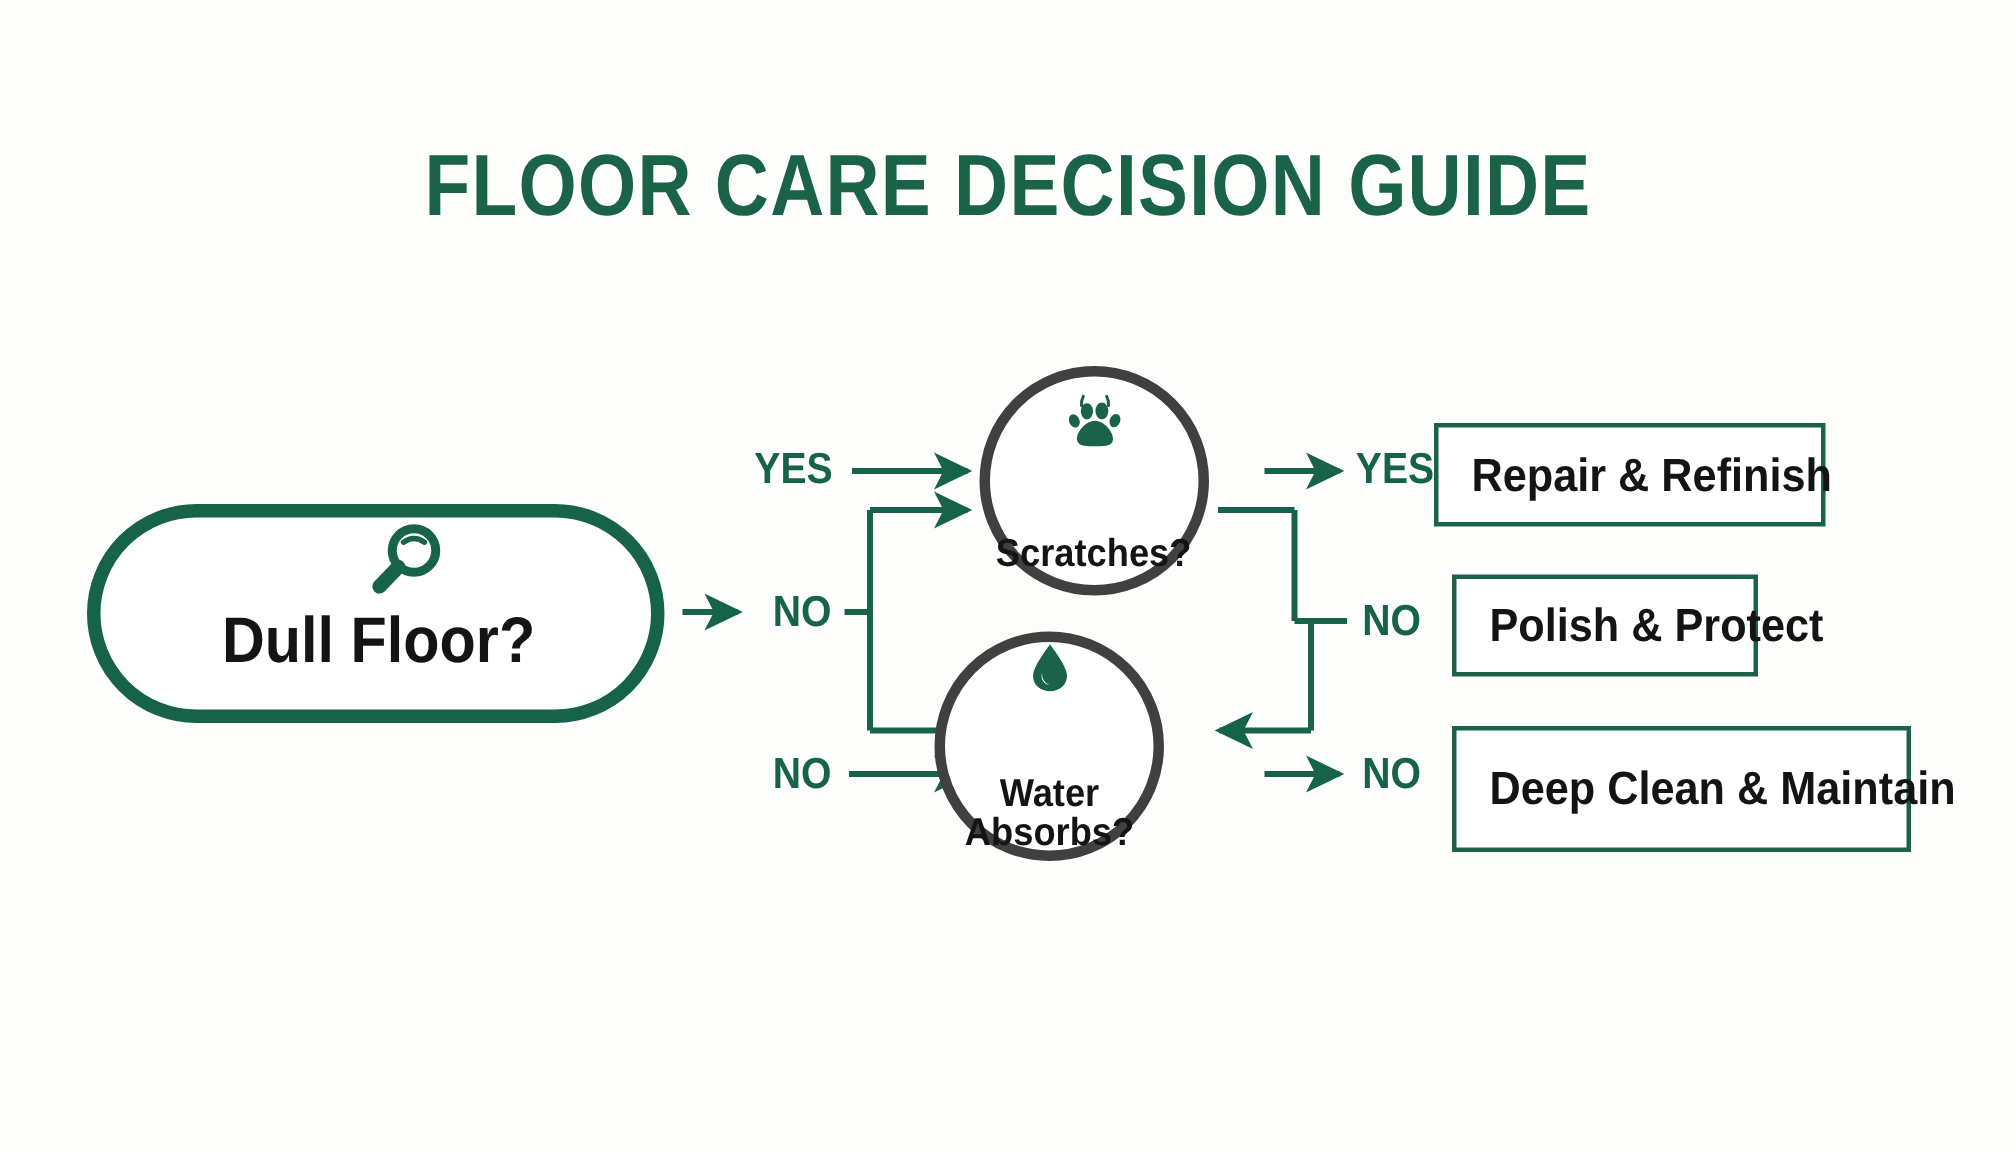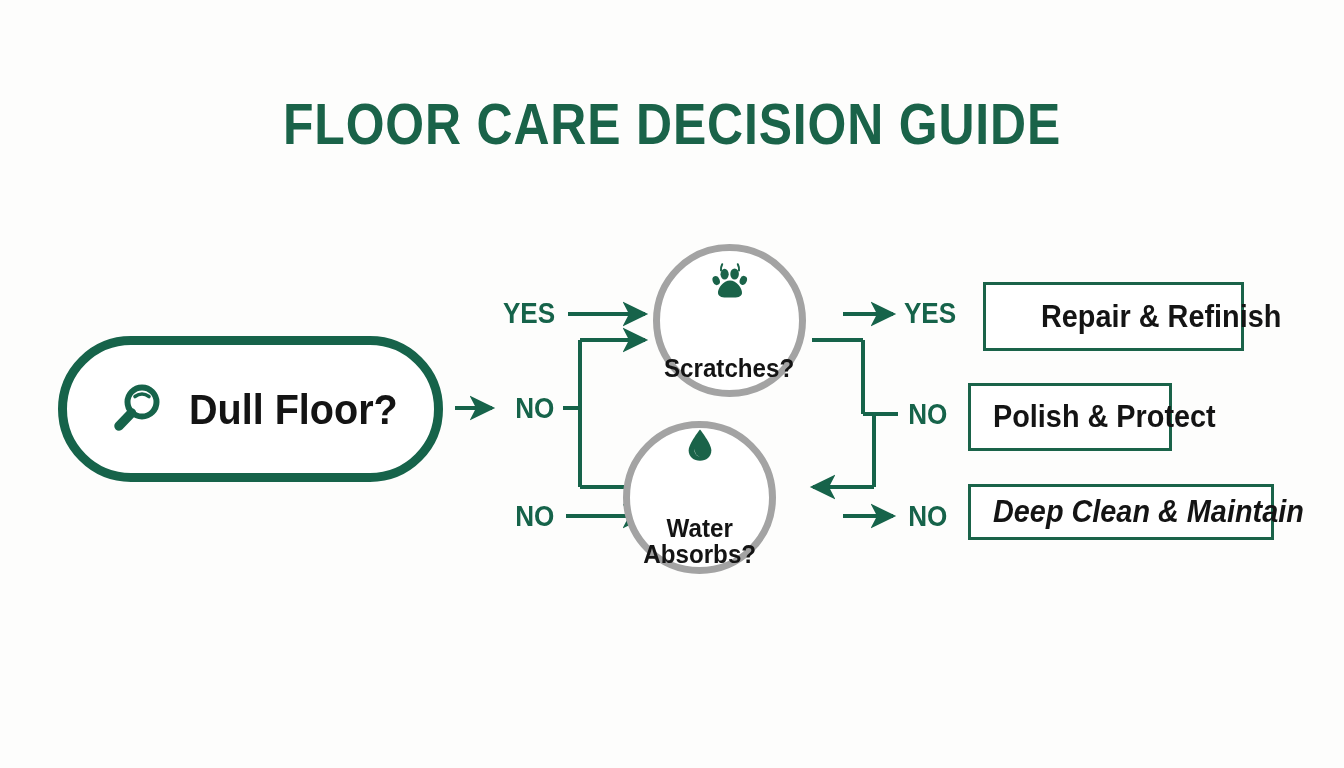--- a/index.html
+++ b/index.html
@@ -46,20 +46,21 @@
     left: 58px;
     top: 336px;
     width: 385px;
     height: 146px;
     box-sizing: border-box;
     border: 9px solid #16634a;
     border-radius: 73px;
     background: #ffffff;
     display: flex;
     align-items: center;
+    flex-direction: column;
   }
   #start-pill .pill-icon {
     margin-left: 42px;
     width: 58px;
     height: 58px;
     flex: none;
     display: block;
   }
   #start-pill .pill-label {
     margin-left: 22px;
@@ -69,21 +70,21 @@
     color: #141414;
     transform: scaleX(0.92);
     transform-origin: 0 50%;
     white-space: nowrap;
   }
 
   
   .decision {
     position: absolute;
     box-sizing: border-box;
-    border: 7px solid #a3a3a3;
+    border: 7px solid #404040;
     border-radius: 50%;
     background: #ffffff;
     display: flex;
     flex-direction: column;
     align-items: center;
     justify-content: center;
     gap: 48px;
   }
   .decision .node-icon {
     display: block;
@@ -124,23 +125,23 @@
   .outcome .outcome-label {
     font-family: "Liberation Sans Narrow", "Liberation Sans", sans-serif;
     font-size: 31px;
     font-weight: bold;
     color: #141414;
     transform: scaleX(0.93);
     transform-origin: 0 50%;
     white-space: nowrap;
     margin-left: 22px;
   }
-  #outcome-repair  { left: 983px; top: 282px; width: 261px; height: 69px; padding-left: 33px; }
+  #outcome-repair  { left: 956px; top: 282px; width: 261px; height: 69px; }
   #outcome-polish  { left: 968px; top: 383px; width: 204px; height: 68px; }
-  #outcome-deep    { left: 968px; top: 484px; width: 306px; height: 56px; font-style: italic; }
+  #outcome-deep    { left: 968px; top: 484px; width: 306px; height: 84px; }
 
   
   .edge-label {
     position: absolute;
     font-family: "Liberation Sans Narrow", "Liberation Sans", sans-serif;
     font-size: 29px;
     font-weight: bold;
     color: #16634a;
     transform: scaleX(0.9);
     white-space: nowrap;

